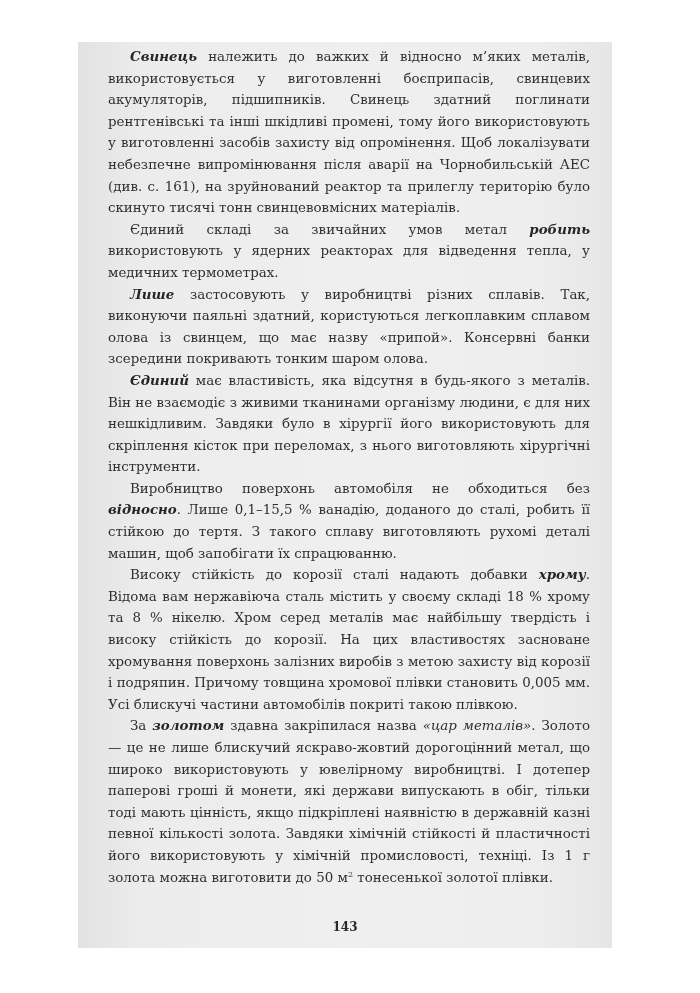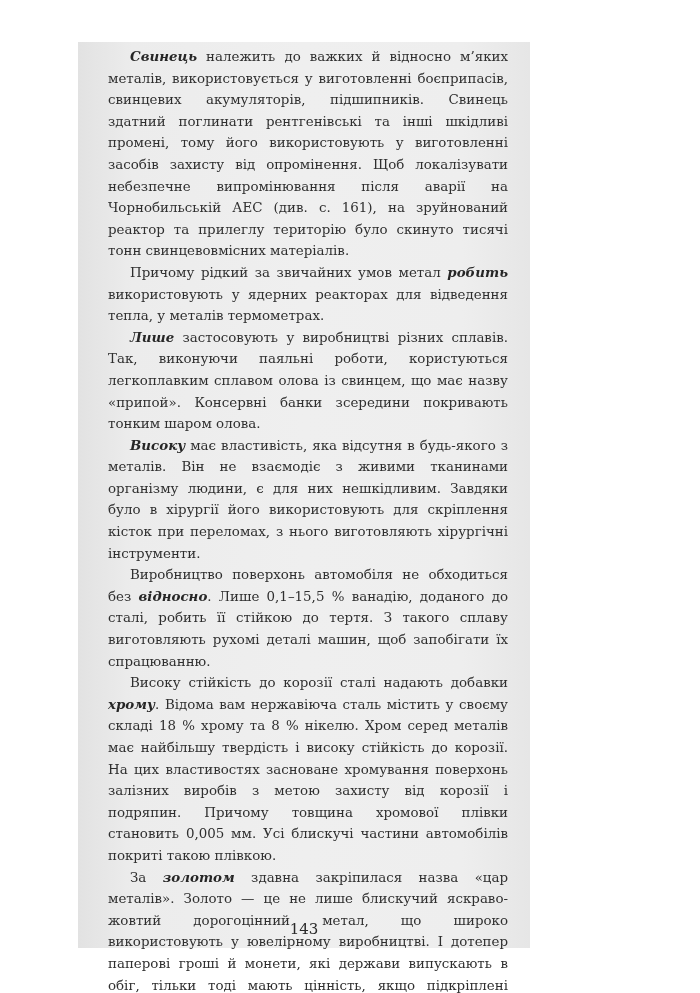--- a/index.html
+++ b/index.html
@@ -10,21 +10,21 @@
     body {
       width: 700px;
       height: 993px;
       position: relative;
       overflow: hidden;
     }
     .page {
       position: absolute;
       left: 78px;
       top: 42px;
-      width: 452px;
+      width: 534px;
       height: 906px;
       background: linear-gradient(90deg, #e2e2e2 0%, #ececec 12%, #efefef 50%, #eeeeee 85%, #e6e6e6 100%);
       box-sizing: border-box;
       padding: 4px 22px 0 30px;
     }
     .text {
       font-family: "DejaVu Serif", "Liberation Serif", serif;
       font-size: 13.4px;
       line-height: 21.6px;
       color: #2f2f2f;
@@ -33,51 +33,52 @@
     .text p {
       margin: 0;
       text-indent: 22px;
     }
     .term {
       font-weight: bold;
       font-style: italic;
       color: #262626;
     }
     .quote-italic {
+      font-style: italic;
     }
     sup {
       font-size: 8px;
       line-height: 0;
     }
     .page-number {
       position: absolute;
       left: 0;
       right: 0;
       top: 878px;
       text-align: center;
       font-family: "DejaVu Serif", "Liberation Serif", serif;
-      font-weight: normal;
-      font-size: 15px;
+      font-weight: bold;
+      font-size: 12px;
       color: #2a2a2a;
     }
   </style>
 </head>
 <body>
 
 <div class="page">
   <div class="text">
 
     <p><span class="term">Свинець</span><span> належить до важких й відносно м’яких металів, використовується у виготовленні боєприпасів, свинцевих акумуляторів, підшипників. Свинець здатний поглинати рентгенівські та інші шкідливі промені, тому його використовують у виготовленні засобів захисту від опромінення. Щоб локалізувати небезпечне випромінювання після аварії на Чорнобильській АЕС (див. с. 161), на зруйнований реактор та прилеглу територію було скинуто тисячі тонн свинцевовмісних матеріалів.</span></p>
 
 
-    <p><span>Причому рідкий за звичайних умов метал </span><span class="term">робить</span><span> використовують у ядерних реакторах для відведення тепла, у металів термометрах.</span></p>
+    <p><span>Єдиний складі за звичайних умов метал </span><span class="term">робить</span><span> використовують у ядерних реакторах для відведення тепла, у медичних термометрах.</span></p>
 
-    <p><span class="term">Лише</span><span> застосовують у виробництві різних сплавів. Так, виконуючи паяльні роботи, користуються легкоплавким сплавом олова із свинцем, що має назву «припой». Консервні банки зсередини покривають тонким шаром олова.</span></p>
+    <p><span class="term">Лише</span><span> застосовують у виробництві різних сплавів. Так, виконуючи паяльні здатний, користуються легкоплавким сплавом олова із свинцем, що має назву «припой». Консервні банки зсередини покривають тонким шаром олова.</span></p>
 
-    <p><span class="term">Високу</span><span> має властивість, яка відсутня в будь-якого з металів. Він не взаємодіє з живими тканинами організму людини, є для них нешкідливим. Завдяки було в хірургії його використовують для скріплення кісток при переломах, з нього виготовляють хірургічні інструменти.</span></p>
+    <p><span class="term">Єдиний</span><span> має властивість, яка відсутня в будь-якого з металів. Він не взаємодіє з живими тканинами організму людини, є для них нешкідливим. Завдяки було в хірургії його використовують для скріплення кісток при переломах, з нього виготовляють хірургічні інструменти.</span></p>
 
     <p><span>Виробництво поверхонь автомобіля не обходиться без </span><span class="term">відносно</span><span>. Лише 0,1–15,5 % ванадію, доданого до сталі, робить її стійкою до тертя. З такого сплаву виготовляють рухомі деталі машин, щоб запобігати їх спрацюванню.</span></p>
 
     <p><span>Високу стійкість до корозії сталі надають добавки </span><span class="term">хрому</span><span>. Відома вам нержавіюча сталь містить  у своєму складі 18 % хрому та 8 % нікелю. Хром серед металів має найбільшу твердість і високу стійкість до корозії. На цих властивостях засноване хромування поверхонь залізних виробів з метою захисту від корозії і подряпин. Причому товщина хромової плівки становить 0,005 мм. Усі блискучі частини автомобілів покриті такою плівкою.</span></p>
 
     <p><span>За </span><span class="term">золотом</span><span> здавна закріпилася назва </span><span class="quote-italic">«цар металів»</span><span>. Золото — це не лише блискучий яскраво-жовтий дорогоцінний метал, що широко використовують у ювелірному виробництві. І дотепер паперові гроші й монети, які держави випускають в обіг, тільки тоді мають цінність, якщо підкріплені наявністю в державній казні певної кількості золота. Завдяки хімічній стійкості й пластичності його використовують у хімічній промисловості, техніці. Із 1 г золота можна виготовити до 50 м</span><sup>2</sup><span> тонесенької золотої плівки.</span></p>
 
   </div>
   <div class="page-number">143</div>
 </div>

